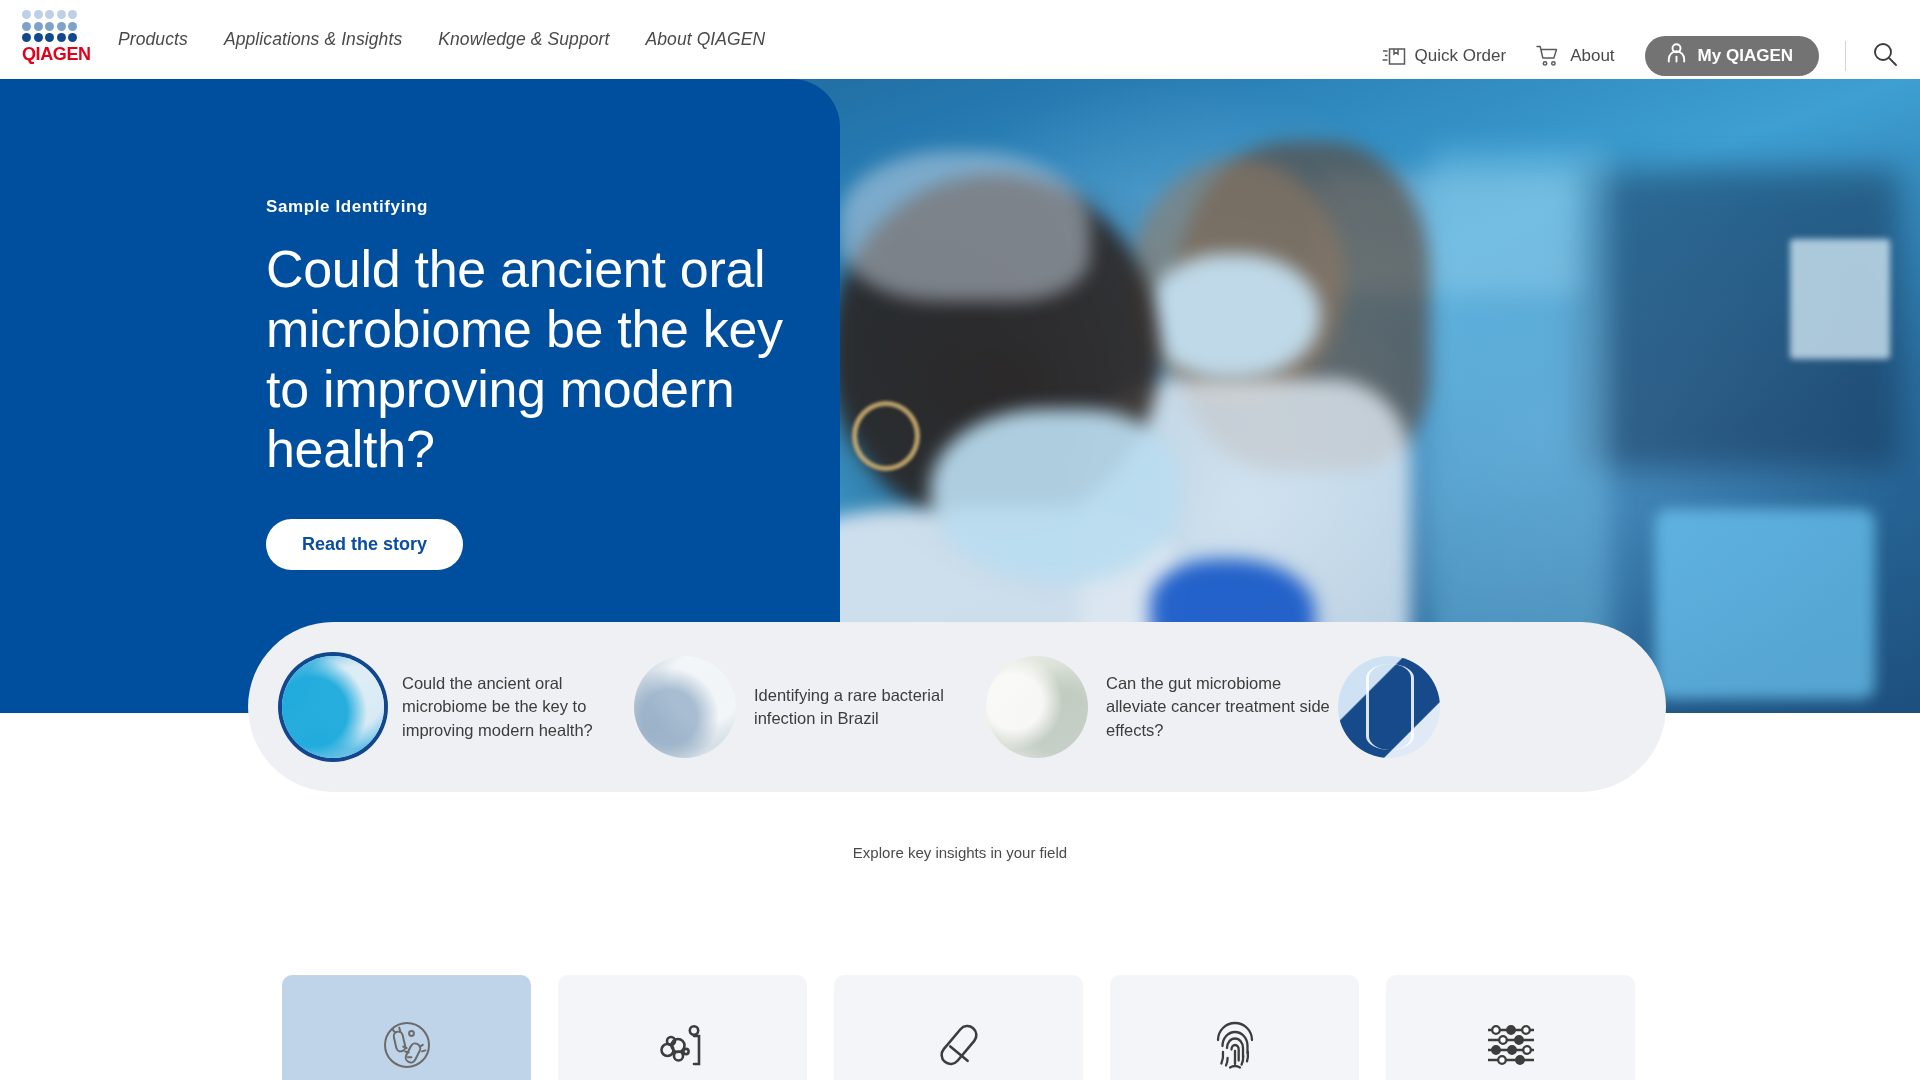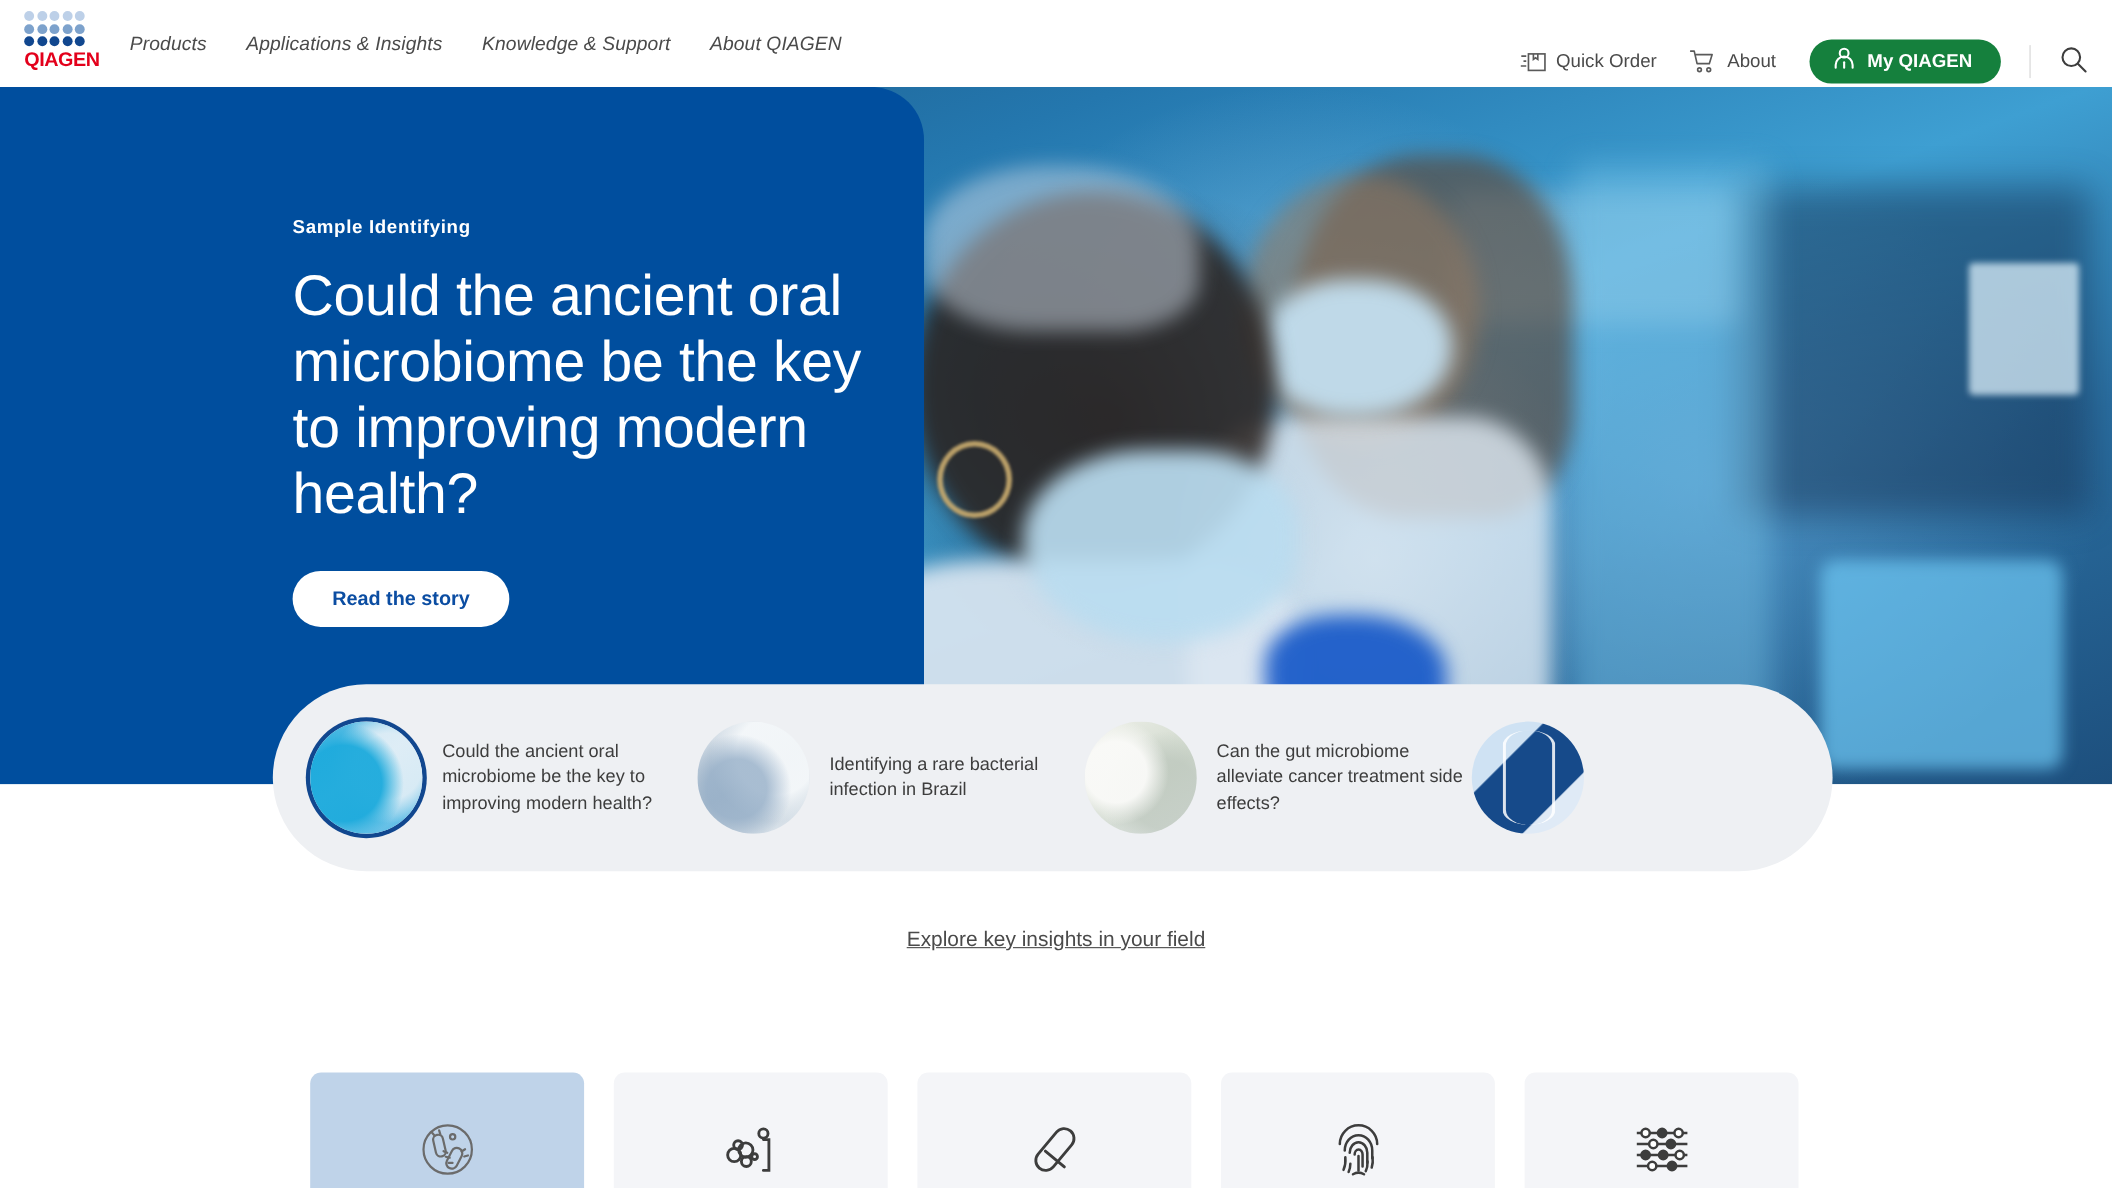--- a/index.html
+++ b/index.html
@@ -88,21 +88,21 @@
     cursor: pointer;
     margin-right: 30px;
     white-space: nowrap;
   }
   .hr-link svg { display: block; }
 
   .myq-btn {
     display: flex;
     align-items: center;
     gap: 10px;
-    background: #15803d;
+    background: #737373;
     color: #ffffff;
     border-radius: 22px;
     padding: 0 26px 0 20px;
     height: 40px;
     font-size: 17px;
     font-weight: bold;
     cursor: pointer;
     border: none;
     font-family: "Liberation Sans", sans-serif;
     white-space: nowrap;
@@ -282,24 +282,23 @@
     width: 1920px;
     text-align: center;
   }
   .apps-title {
     font-size: 42px;
     font-weight: normal;
     color: #4a4a4a;
     letter-spacing: -0.2px;
   }
   .apps-sub {
-    font-size: 19px;
+    font-size: 15px;
     color: #4a4a4a;
     margin-top: 14px;
-    text-decoration: underline;
   }
 
   .tiles {
     position: absolute;
     top: 975px;
     left: 282px;
     width: 1356px;
     display: flex;
     gap: 27px;
   }

